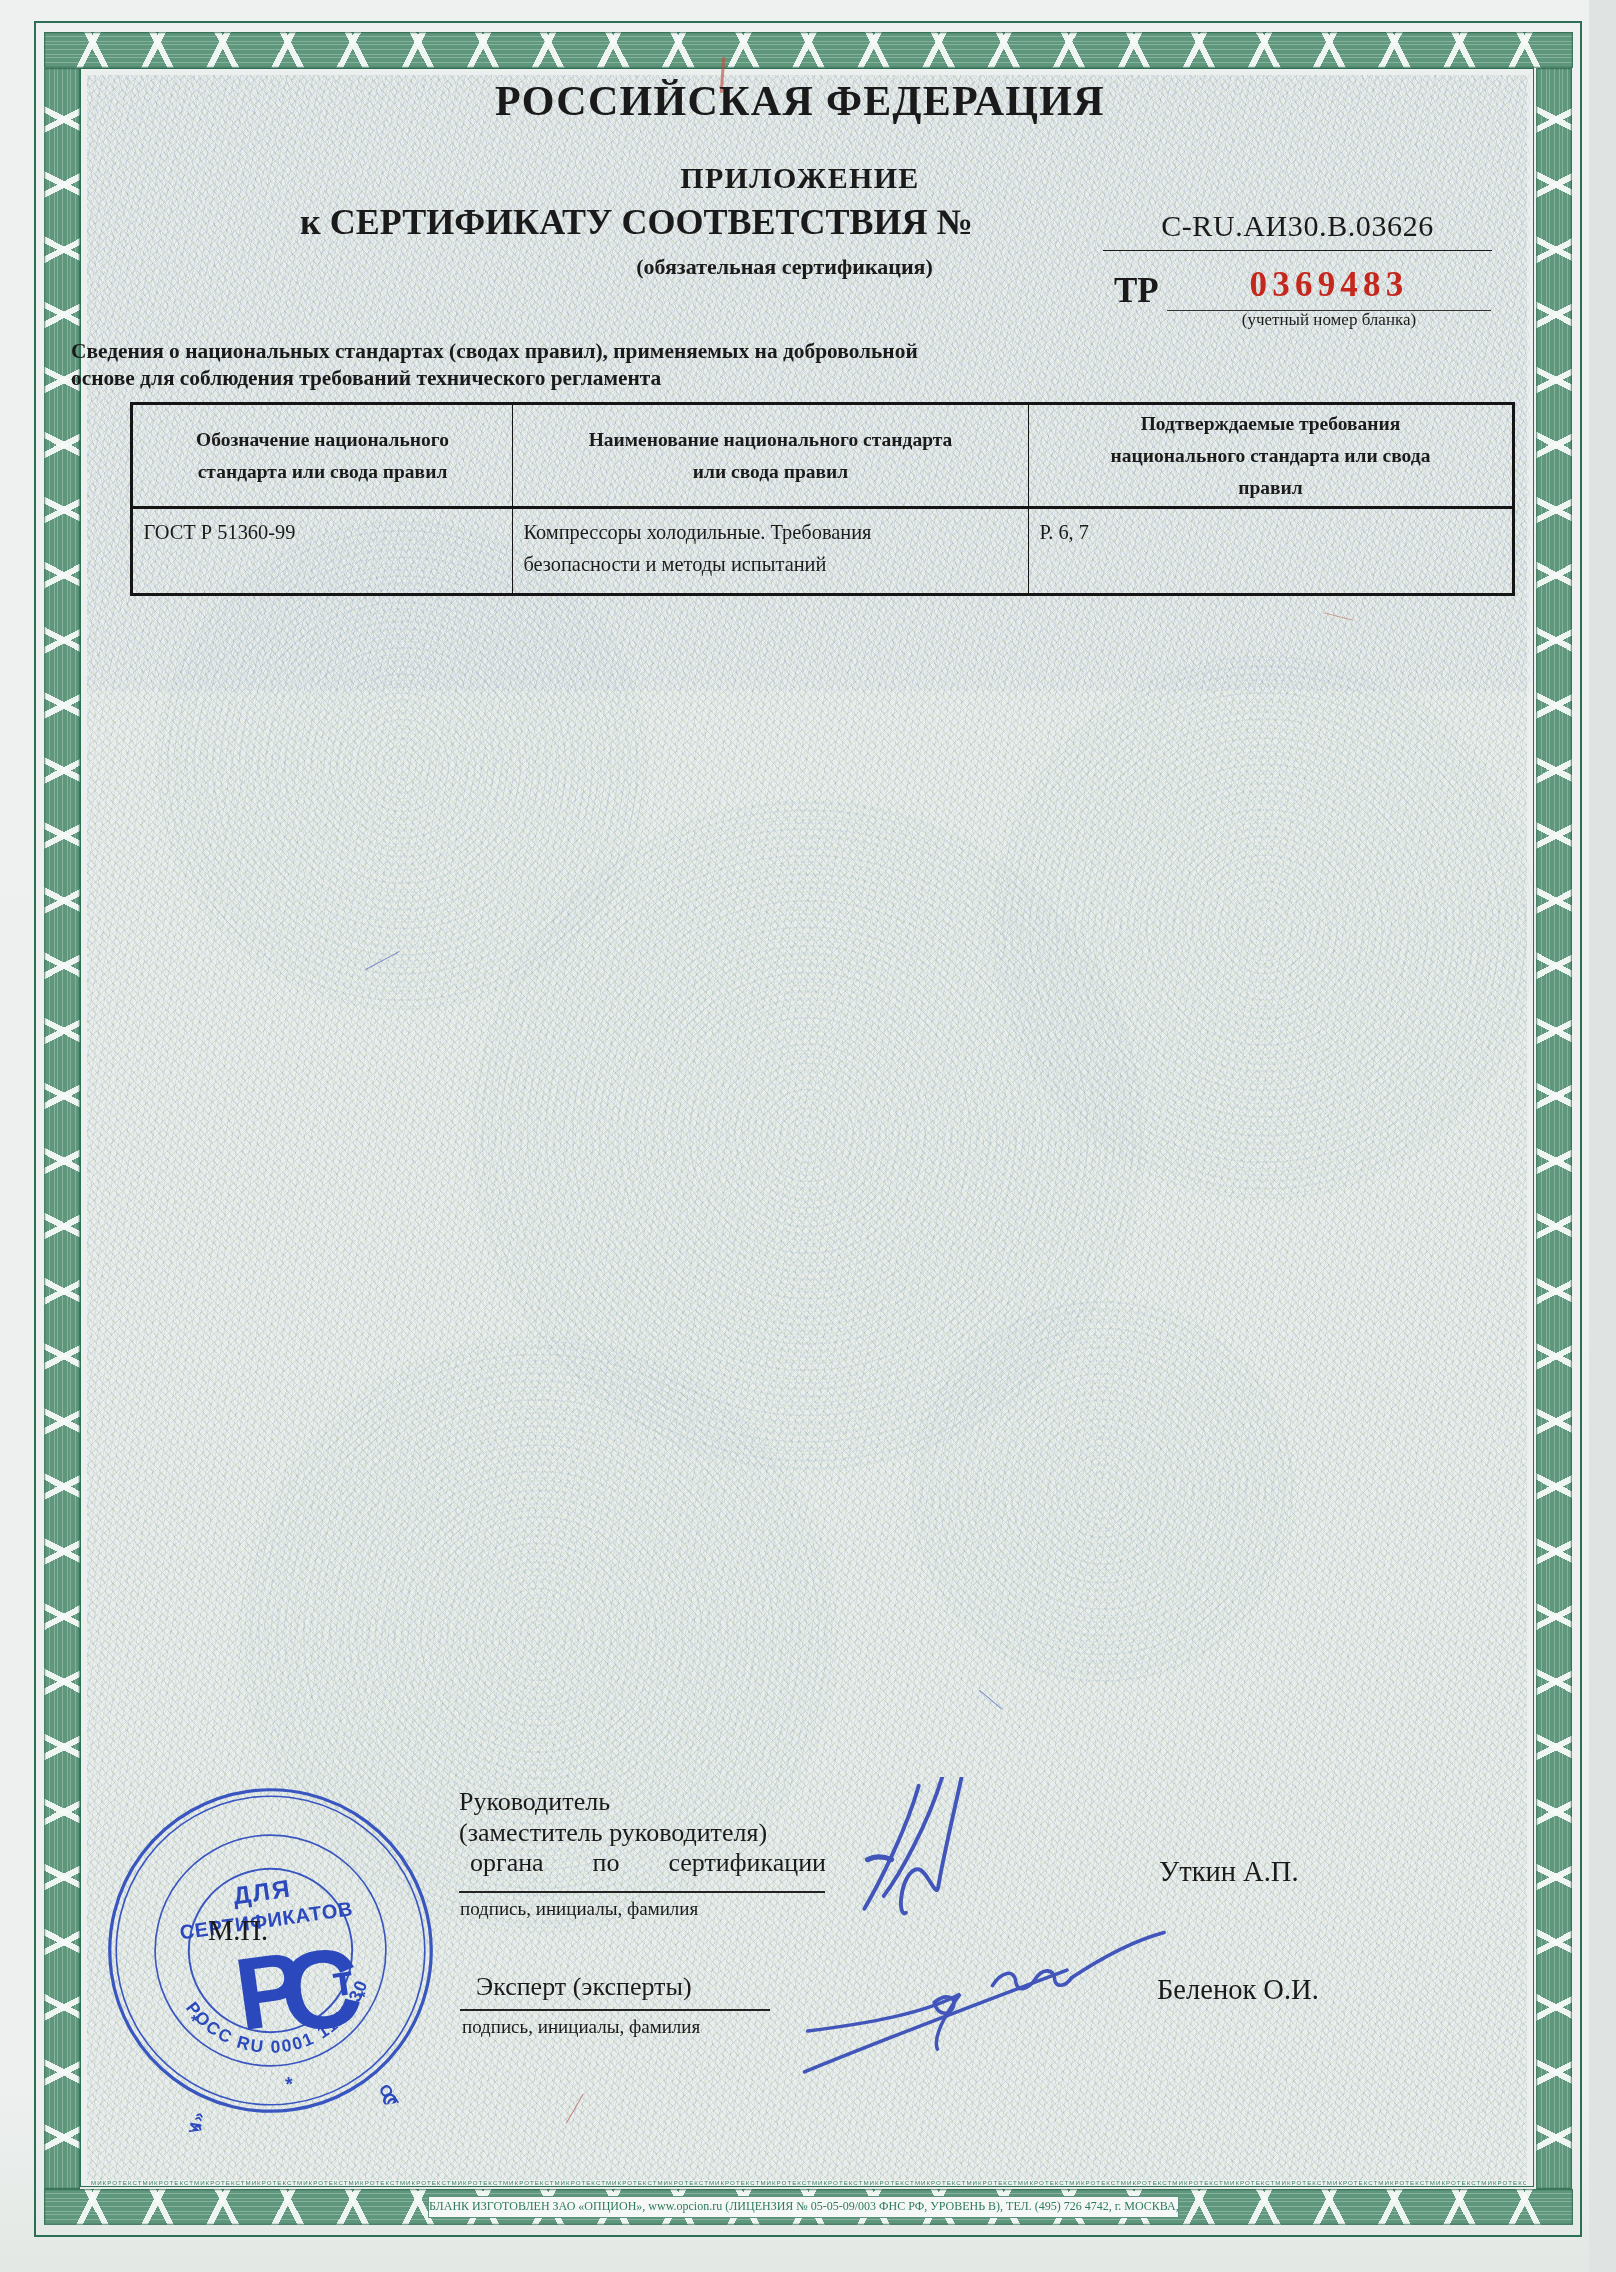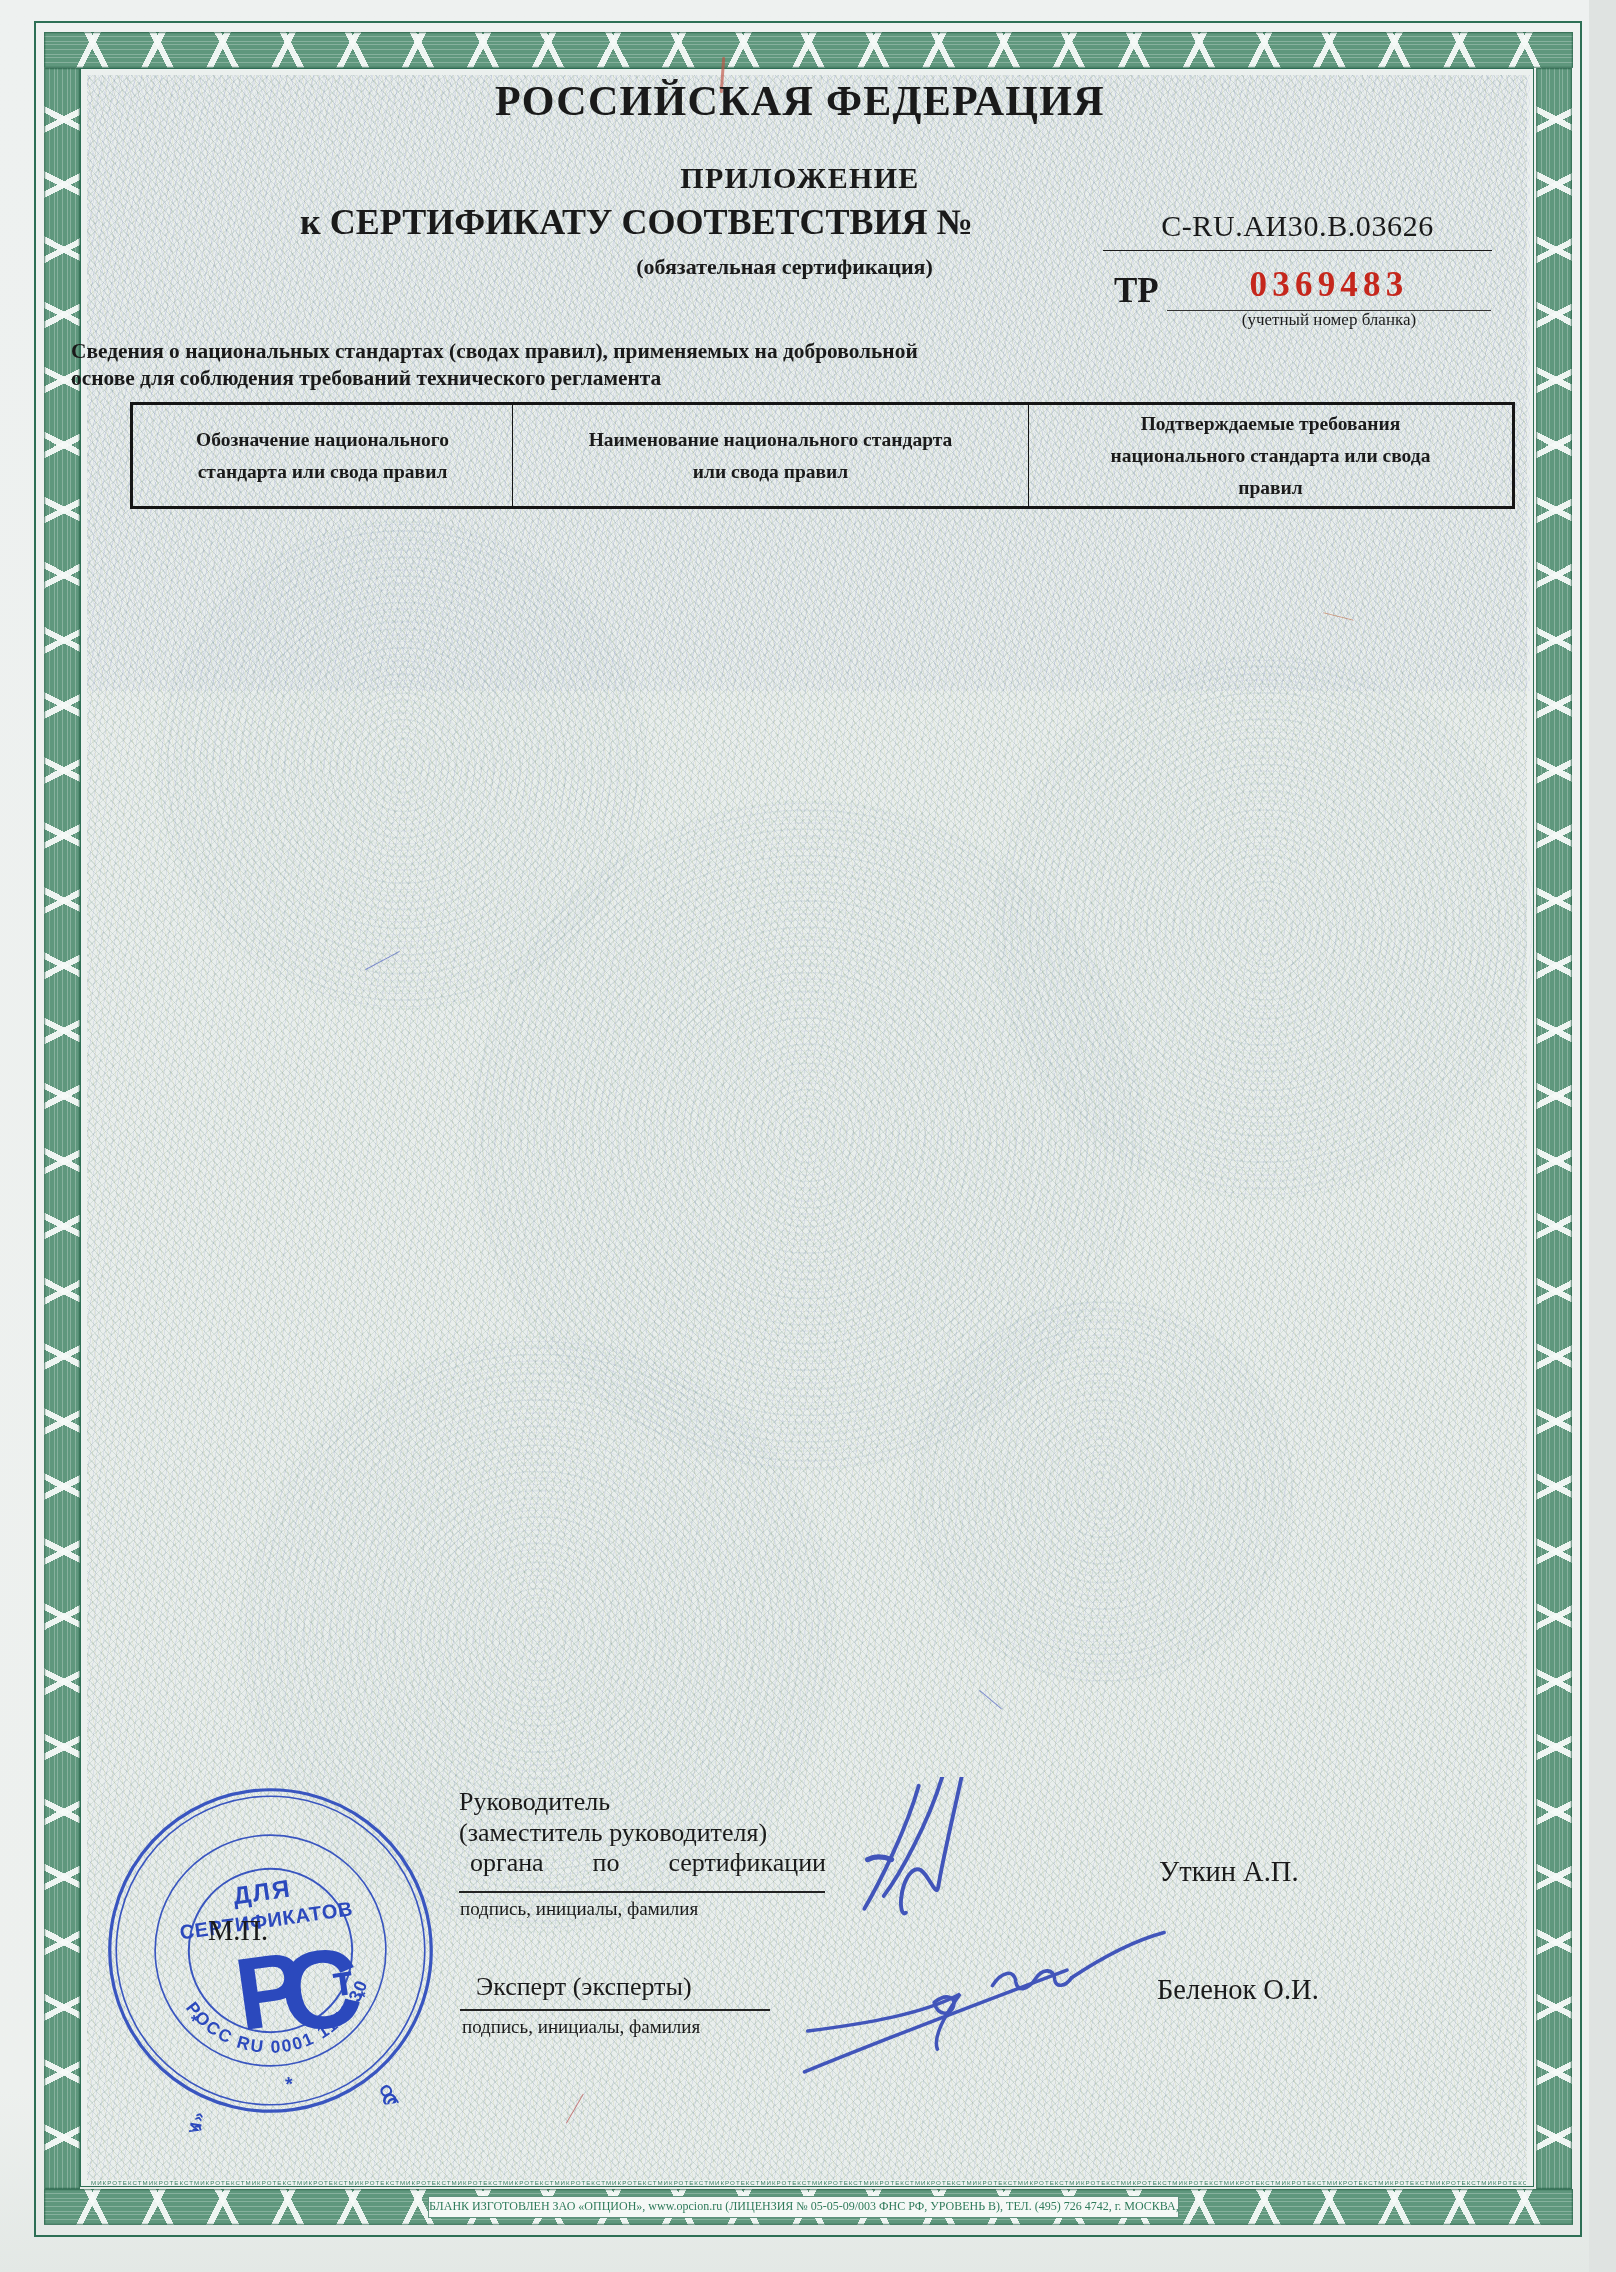--- a/index.html
+++ b/index.html
@@ -119,20 +119,28 @@
       </th>
       <th>
         <div>Наименование национального стандарта</div>
         <div>или свода правил</div>
       </th>
       <th>
         <div>Подтверждаемые требования</div>
         <div>национального стандарта или свода</div>
         <div>правил</div>
       </th>
+    </tr>
+    <tr class="row2">
+      <td>ГОСТ Р 51360-99</td>
+      <td>
+        <div>Компрессоры холодильные. Требования</div>
+        <div>безопасности и методы испытаний</div>
+      </td>
+      <td>Р. 6, 7</td>
     </tr>
   </tbody>
     </table>
 
   <div class="abs stamp-wrap">
     <svg width="337" height="337" viewBox="0 0 520 520">
       <g fill="none" stroke="#2b49bd" opacity="0.92">
         <circle cx="260" cy="260" r="248" stroke-width="5"></circle>
         <circle cx="260" cy="260" r="238" stroke-width="2.5"></circle>
         <circle cx="260" cy="260" r="178" stroke-width="2.5"></circle>

